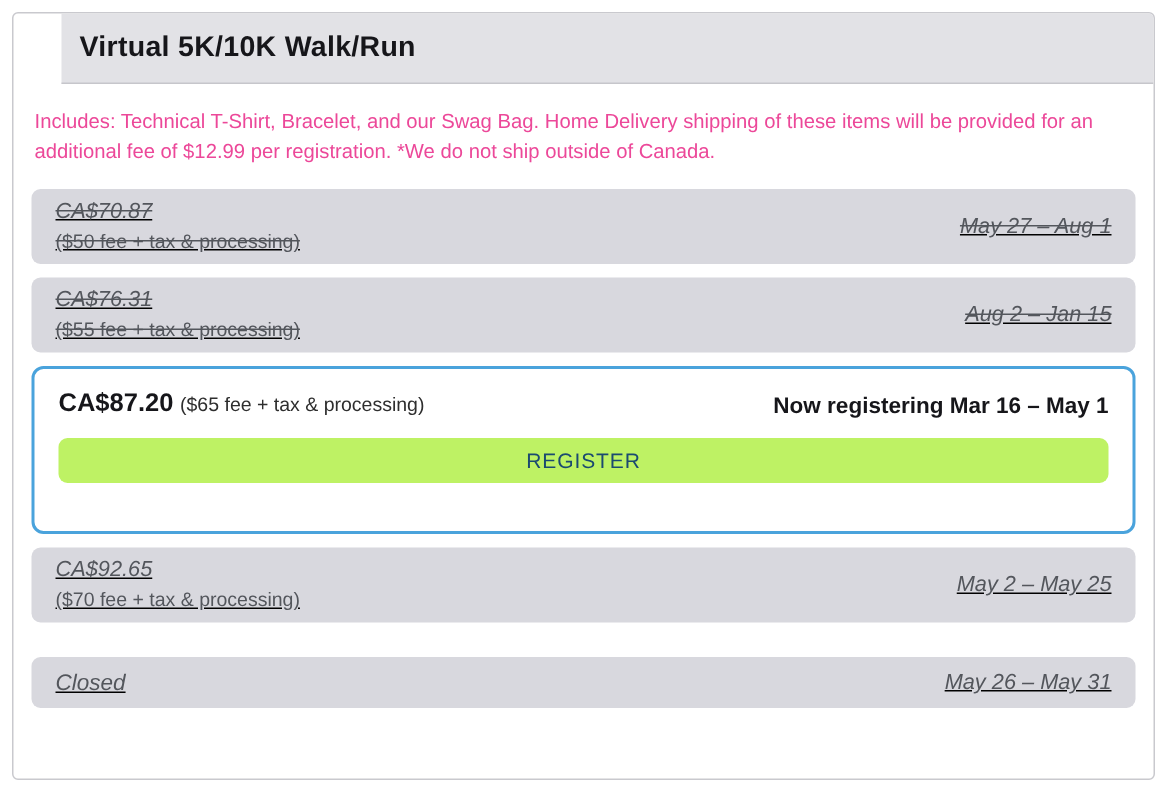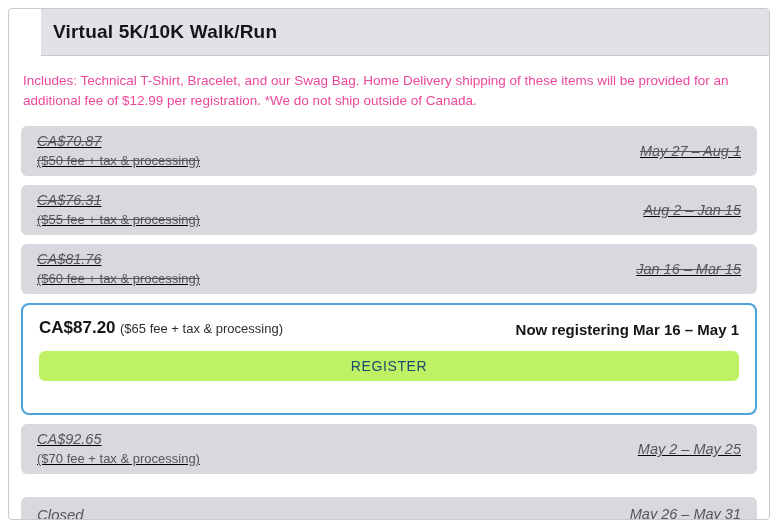--- a/index.html
+++ b/index.html
@@ -148,27 +148,20 @@
     </div>
 
     <div class="tier tier--past">
       <div class="price-block">
         <span class="price">CA$76.31</span>
         <span class="fee">($55 fee + tax &amp; processing)</span>
       </div>
       <span class="dates">Aug 2 – Jan 15</span>
     </div>
 
-    <div class="tier tier--past">
-      <div class="price-block">
-        <span class="price">CA$81.76</span>
-        <span class="fee">($60 fee + tax &amp; processing)</span>
-      </div>
-      <span class="dates">Jan 16 – Mar 15</span>
-    </div>
 
     <div class="tier--active">
       <div class="top-row">
         <div class="price-block">
           <span class="price">CA$87.20</span>
           <span class="fee">($65 fee + tax &amp; processing)</span>
         </div>
         <span class="status">Now registering Mar 16 – May 1</span>
       </div>
       <button class="register-btn">REGISTER</button>

